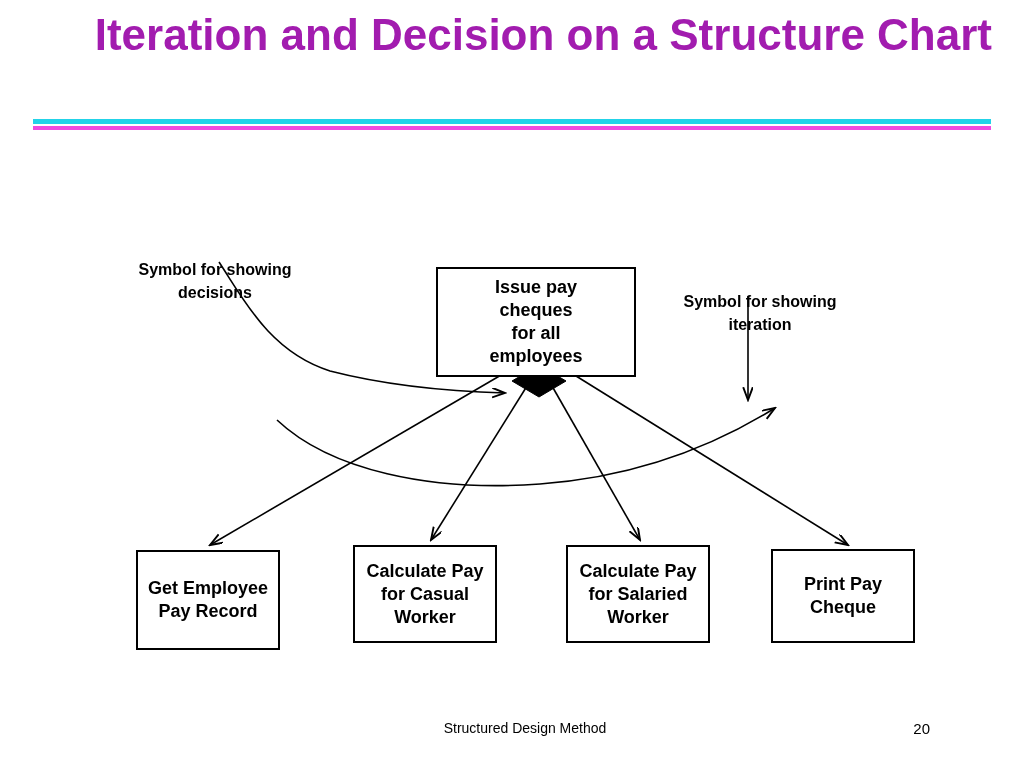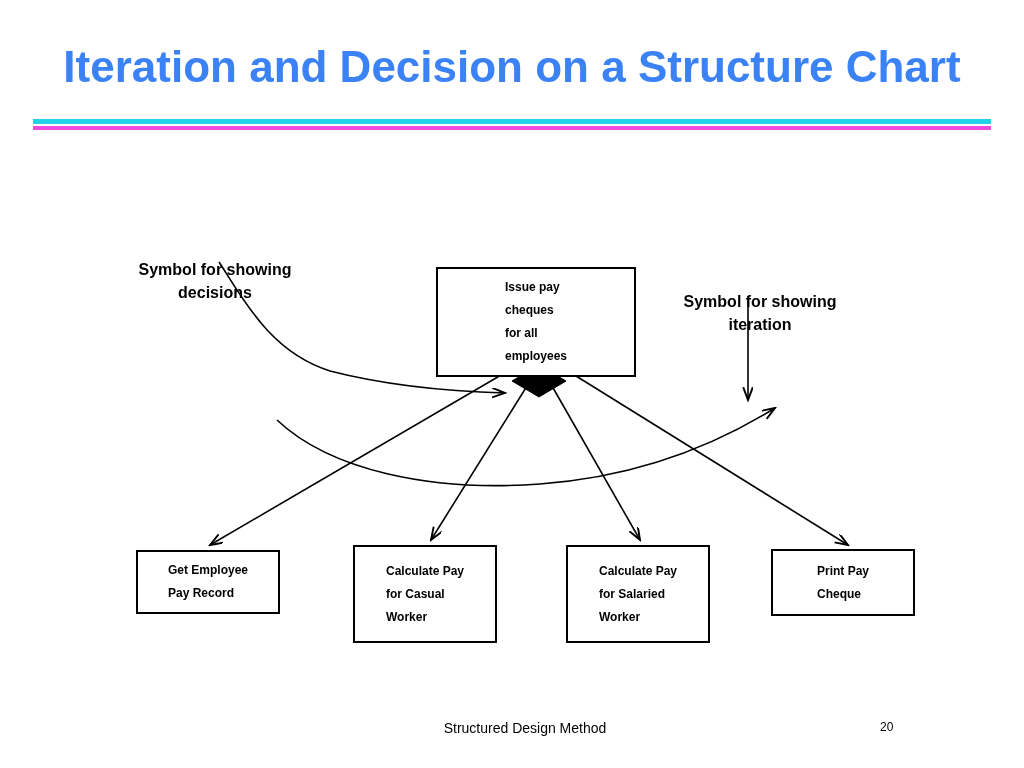--- a/index.html
+++ b/index.html
@@ -18,27 +18,26 @@
     position: absolute;
     left: 0; top: 0;
     width: 1024px;
     height: 768px;
   }
   .title {
     position: absolute;
     left: 32px;
     top: 8px;
     width: 960px;
-    text-align: center;
-    color: #3b82f6;
+    text-align: right;
+    color: #a21caf;
     font-size: 44px;
     font-weight: bold;
     line-height: 54px;
     letter-spacing: 0px;
-    margin-top: 32px;
   }
   .rule-wrap {
     position: absolute;
     left: 33px;
     top: 119px;
     width: 958px;
   }
   .rule-cyan {
     height: 5px;
     background: #22d3e8;
@@ -61,57 +60,57 @@
   }
 
   .node {
     position: absolute;
     border: 2px solid #000000;
     background: #ffffff;
     box-sizing: border-box;
     display: flex;
     align-items: center;
     justify-content: center;
-    text-align: left;
-    font-size: 12px;
+    text-align: center;
+    font-size: 18px;
     font-weight: bold;
     color: #000000;
     line-height: 23px;
     white-space: pre-line;
   }
 
   .node-root {
     left: 436px;
     top: 267px;
     width: 200px;
     height: 110px;
   }
   .node-a {
     left: 136px;
     top: 550px;
     width: 144px;
-    height: 64px;
+    height: 100px;
   }
   .node-b {
     left: 353px;
     top: 545px;
     width: 144px;
     height: 98px;
   }
   .node-c {
     left: 566px;
     top: 545px;
     width: 144px;
     height: 98px;
   }
   .node-d {
     left: 771px;
     top: 549px;
     width: 144px;
-    height: 67px;
+    height: 94px;
   }
 
   .annot {
     position: absolute;
     font-size: 16px;
     font-weight: bold;
     color: #000000;
     text-align: center;
     line-height: 23px;
     white-space: pre-line;
@@ -135,22 +134,22 @@
     width: 450px;
     text-align: center;
     font-size: 14px;
     color: #000000;
   }
   .footer-page {
     position: absolute;
     left: 880px;
     top: 720px;
     width: 50px;
-    text-align: left;
-    font-size: 12px;
+    text-align: right;
+    font-size: 15px;
     color: #000000;
   }
 </style>
 </head>
 <body>
 
 <div class="slide">
 
   <div class="title">Iteration and Decision on a Structure Chart</div>
 

